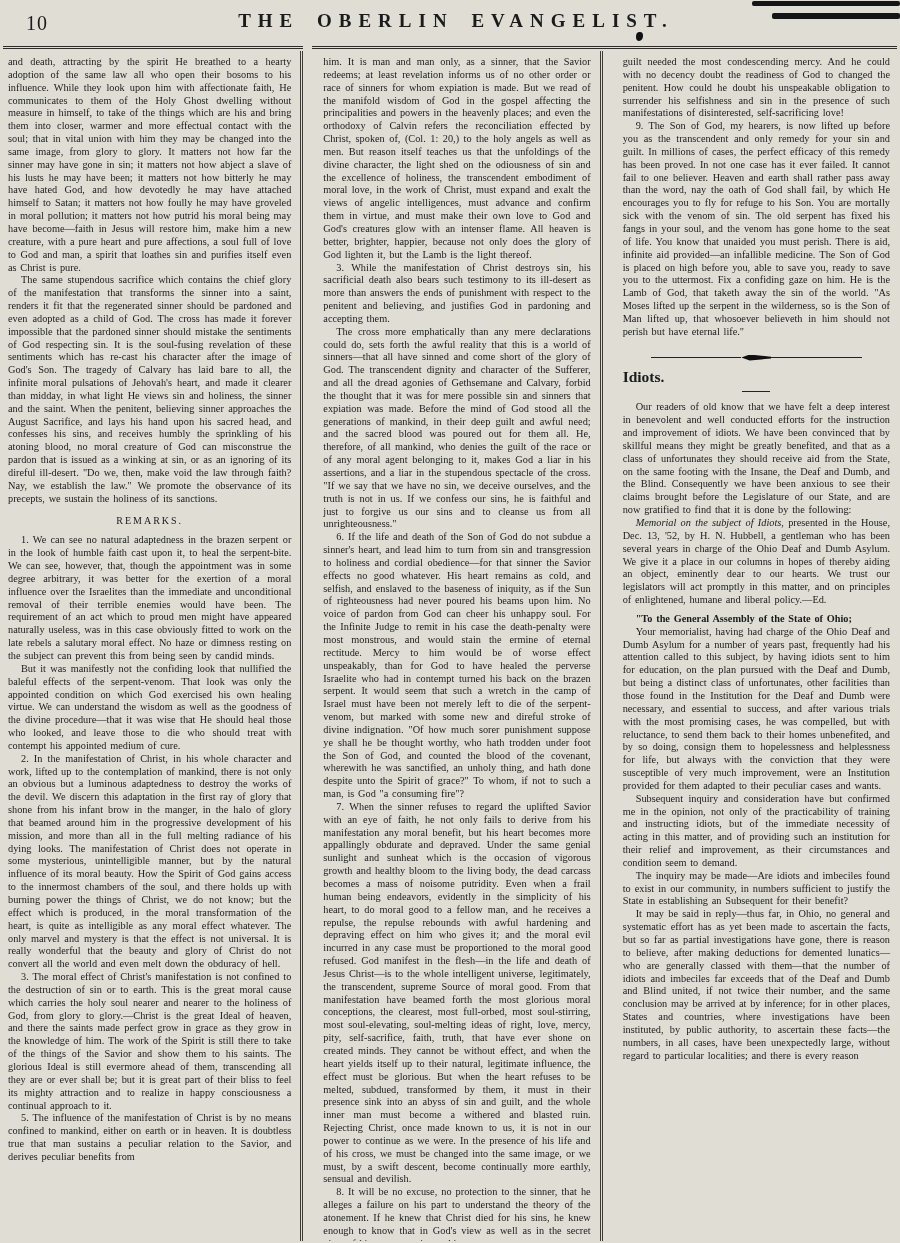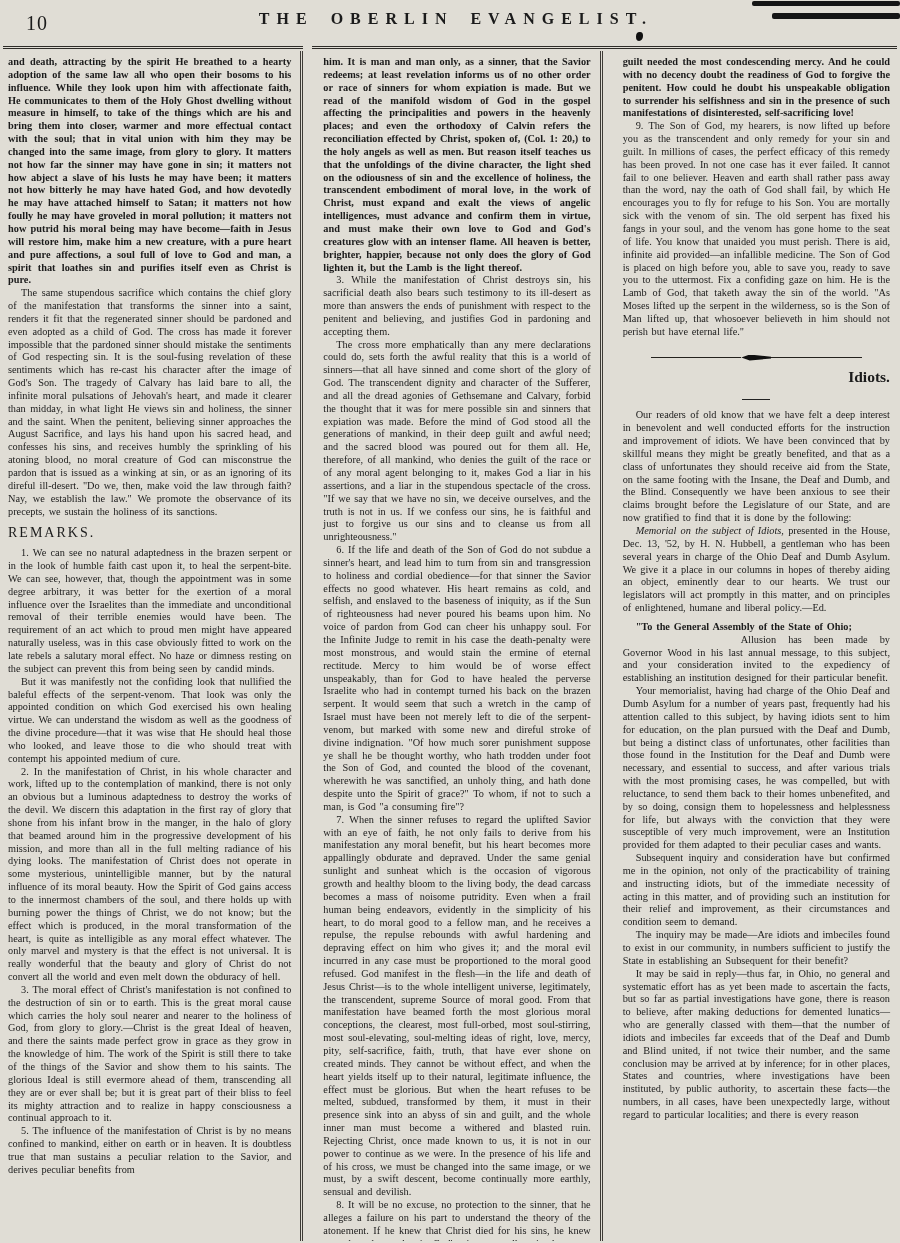--- a/index.html
+++ b/index.html
@@ -19,64 +19,64 @@
   #ink-speck { top: 32px; left: 636px; width: 7px; height: 9px; border-radius: 50% 40% 55% 45%; background:#111; }
 
   .page-header { position: relative; height: 46px; }
   #page-number {
     position: absolute; left: 26px; top: 12px;
     font-size: 20px; letter-spacing: 1px;
   }
   #masthead {
     position: absolute; left: 12px; right: 0; top: 10px;
     text-align: center;
-    font-size: 16px; font-weight: bold; letter-spacing: 7px;
+    font-size: 19px; font-weight: bold; letter-spacing: 7px;
     word-spacing: 6px;
   }
   .header-rules { display: flex; padding: 0 3px; gap: 9px; height: 5px; }
   .rule-seg { border-top: 3px double #2e2c28; }
   #header-rule-left  { width: 300px; }
   #header-rule-right { flex: 1; }
 
   .columns { display: flex; align-items: stretch; height: 1190px; padding: 0 1px; }
   .col {
     width: 33.333%;
     padding: 5px 9px 0 7px;
     text-align: justify;
     font-size: 10.3px;
     line-height: 12.85px;
     word-spacing: 1.2px;
     overflow: hidden;
   }
   .col + .col { border-left: 3px double #3d3a35; padding-left: 20px; }
 
   .para { margin: 0; text-indent: 13px; }
-  .para.cont { text-indent: 0; font-weight: bold; }
+  .para.cont { text-indent: 0; }
   .para.deep { text-indent: 118px; }
   .para.bold { font-weight: bold; margin-top: 6px; }
   .para i { font-style: italic; }
 
   .subhead {
-    text-align: left; text-indent: 0;
-    font-size: 14px; letter-spacing: 2px;
+    text-align: center; text-indent: 0;
+    font-size: 10px; letter-spacing: 2px;
     margin: 9px 0 7px;
   }
   .divider {
     display: flex; align-items: center;
     margin: 16px 28px 8px;
   }
   .divider .line { flex: 1; height: 1px; background: #24221e; }
   .divider .ornament {
     width: 30px; height: 6px; background: #111;
     clip-path: polygon(0 50%, 28% 0, 100% 35%, 100% 65%, 28% 100%);
   }
   .article-title {
-    text-align: right; text-indent: 0;
+    text-align: left; text-indent: 0;
     font-weight: bold; font-size: 15.5px;
-    margin: 10px 0 16px;
+    margin: 10px 0 8px;
   }
   .title-rule {
     width: 28px; border-top: 1px solid #222;
     margin: 0 auto 9px;
   }
 </style>
 </head>
 <body>
 
 <div class="artifact" id="artifact-bar1"></div>
@@ -106,31 +106,30 @@
     </div>
   <div class="col">
       <p class="para cont">him. It is man and man only, as a sinner, that the Savior redeems; at least revelation informs us of no other order or race of sinners for whom expiation is made. But we read of the manifold wisdom of God in the gospel affecting the principalities and powers in the heavenly places; and even the orthodoxy of Calvin refers the reconciliation effected by Christ, spoken of, (Col. 1: 20,) to the holy angels as well as men. But reason itself teaches us that the unfoldings of the divine character, the light shed on the odiousness of sin and the excellence of holiness, the transcendent embodiment of moral love, in the work of Christ, must expand and exalt the views of angelic intelligences, must advance and confirm them in virtue, and must make their own love to God and God's creatures glow with an intenser flame. All heaven is better, brighter, happier, because not only does the glory of God lighten it, but the Lamb is the light thereof.</p>
       <p class="para">3. While the manifestation of Christ destroys sin, his sacrificial death also bears such testimony to its ill-desert as more than answers the ends of punishment with respect to the penitent and believing, and justifies God in pardoning and accepting them.</p>
       <p class="para">The cross more emphatically than any mere declarations could do, sets forth the awful reality that this is a world of sinners—that all have sinned and come short of the glory of God. The transcendent dignity and character of the Sufferer, and all the dread agonies of Gethsemane and Calvary, forbid the thought that it was for mere possible sin and sinners that expiation was made. Before the mind of God stood all the generations of mankind, in their deep guilt and awful need; and the sacred blood was poured out for them all. He, therefore, of all mankind, who denies the guilt of the race or of any moral agent belonging to it, makes God a liar in his assertions, and a liar in the stupendous spectacle of the cross. "If we say that we have no sin, we deceive ourselves, and the truth is not in us. If we confess our sins, he is faithful and just to forgive us our sins and to cleanse us from all unrighteousness."</p>
       <p class="para">6. If the life and death of the Son of God do not subdue a sinner's heart, and lead him to turn from sin and transgression to holiness and cordial obedience—for that sinner the Savior effects no good whatever. His heart remains as cold, and selfish, and enslaved to the baseness of iniquity, as if the Sun of righteousness had never poured his beams upon him. No voice of pardon from God can cheer his unhappy soul. For the Infinite Judge to remit in his case the death-penalty were most monstrous, and would stain the ermine of eternal rectitude. Mercy to him would be of worse effect unspeakably, than for God to have healed the perverse Israelite who had in contempt turned his back on the brazen serpent. It would seem that such a wretch in the camp of Israel must have been not merely left to die of the serpent-venom, but marked with some new and direful stroke of divine indignation. "Of how much sorer punishment suppose ye shall he be thought worthy, who hath trodden under foot the Son of God, and counted the blood of the covenant, wherewith he was sanctified, an unholy thing, and hath done despite unto the Spirit of grace?" To whom, if not to such a man, is God "a consuming fire"?</p>
       <p class="para">7. When the sinner refuses to regard the uplifted Savior with an eye of faith, he not only fails to derive from his manifestation any moral benefit, but his heart becomes more appallingly obdurate and depraved. Under the same genial sunlight and sunheat which is the occasion of vigorous growth and healthy bloom to the living body, the dead carcass becomes a mass of noisome putridity. Even when a frail human being endeavors, evidently in the simplicity of his heart, to do moral good to a fellow man, and he receives a repulse, the repulse rebounds with awful hardening and depraving effect on him who gives it; and the moral evil incurred in any case must be proportioned to the moral good refused. God manifest in the flesh—in the life and death of Jesus Christ—is to the whole intelligent universe, legitimately, the transcendent, supreme Source of moral good. From that manifestation have beamed forth the most glorious moral conceptions, the clearest, most full-orbed, most soul-stirring, most soul-elevating, soul-melting ideas of right, love, mercy, pity, self-sacrifice, faith, truth, that have ever shone on created minds. They cannot be without effect, and when the heart yields itself up to their natural, legitimate influence, the effect must be glorious. But when the heart refuses to be melted, subdued, transformed by them, it must in their presence sink into an abyss of sin and guilt, and the whole inner man must become a withered and blasted ruin. Rejecting Christ, once made known to us, it is not in our power to continue as we were. In the presence of his life and of his cross, we must be changed into the same image, or we must, by a swift descent, become continually more earthly, sensual and devilish.</p>
       <p class="para">8. It will be no excuse, no protection to the sinner, that he alleges a failure on his part to understand the theory of the atonement. If he knew that Christ died for his sins, he knew enough to know that in God's view as well as in the secret view of his own conscience, his</p>
     </div>
   <div class="col">
-      <p class="para cont">guilt needed the most condescending mercy. And he could with no decency doubt the readiness of God to forgive the penitent. How could he doubt his unspeakable obligation to surrender his selfishness and sin in the presence of such manifestations of disinterested, self-sacrificing love!</p>
+      <p class="para cont">guilt needed the most condescending mercy. And he could with no decency doubt the readiness of God to changed the penitent. How could he doubt his unspeakable obligation to surrender his selfishness and sin in the presence of such manifestations of disinterested, self-sacrificing love!</p>
       <p class="para">9. The Son of God, my hearers, is now lifted up before you as the transcendent and only remedy for your sin and guilt. In millions of cases, the perfect efficacy of this remedy has been proved. In not one case has it ever failed. It cannot fail to one believer. Heaven and earth shall rather pass away than the word, nay the oath of God shall fail, by which He encourages you to fly for refuge to his Son. You are mortally sick with the venom of sin. The old serpent has fixed his fangs in your soul, and the venom has gone home to the seat of life. You know that unaided you must perish. There is aid, infinite aid provided—an infallible medicine. The Son of God is placed on high before you, able to save you, ready to save you to the uttermost. Fix a confiding gaze on him. He is the Lamb of God, that taketh away the sin of the world. "As Moses lifted up the serpent in the wilderness, so is the Son of Man lifted up, that whosoever believeth in him should not perish but have eternal life."</p>
       <div class="divider">
         <span class="line"></span>
         <span class="ornament"></span>
         <span class="line"></span>
       </div>
       <div class="article-title">Idiots.</div>
       <div class="title-rule"></div>
       <p class="para">Our readers of old know that we have felt a deep interest in benevolent and well conducted efforts for the instruction and improvement of idiots. We have been convinced that by skillful means they might be greatly benefited, and that as a class of unfortunates they should receive aid from the State, on the same footing with the Insane, the Deaf and Dumb, and the Blind. Consequently we have been anxious to see their claims brought before the Legislature of our State, and are now gratified to find that it is done by the following:</p>
       <p class="para"><i>Memorial on the subject of Idiots,</i> presented in the House, Dec. 13, '52, by H. N. Hubbell, a gentleman who has been several years in charge of the Ohio Deaf and Dumb Asylum. We give it a place in our columns in hopes of thereby aiding an object, eminently dear to our hearts. We trust our legislators will act promptly in this matter, and on principles of enlightened, humane and liberal policy.—Ed.</p>
       <p class="para bold">"To the General Assembly of the State of Ohio;</p>
-      <p class="para deep">Allusion has been made by Governor Wood in his last annual message, to this subject, and your consideration invited to the expediency of establishing an institution designed for their particular benefit.</p>
       <p class="para">Your memorialist, having had charge of the Ohio Deaf and Dumb Asylum for a number of years past, frequently had his attention called to this subject, by having idiots sent to him for education, on the plan pursued with the Deaf and Dumb, but being a distinct class of unfortunates, other facilities than those found in the Institution for the Deaf and Dumb were necessary, and essential to success, and after various trials with the most promising cases, he was compelled, but with reluctance, to send them back to their homes unbenefited, and by so doing, consign them to hopelessness and helplessness for life, but always with the conviction that they were susceptible of very much improvement, were an Institution provided for them adapted to their peculiar cases and wants.</p>
       <p class="para">Subsequent inquiry and consideration have but confirmed me in the opinion, not only of the practicability of training and instructing idiots, but of the immediate necessity of acting in this matter, and of providing such an institution for their relief and improvement, as their circumstances and condition seem to demand.</p>
       <p class="para">The inquiry may be made—Are idiots and imbeciles found to exist in our community, in numbers sufficient to justify the State in establishing an Subsequent for their benefit?</p>
       <p class="para">It may be said in reply—thus far, in Ohio, no general and systematic effort has as yet been made to ascertain the facts, but so far as partial investigations have gone, there is reason to believe, after making deductions for demented lunatics—who are generally classed with them—that the number of idiots and imbeciles far exceeds that of the Deaf and Dumb and Blind united, if not twice their number, and the same conclusion may be arrived at by inference; for in other places, States and countries, where investigations have been instituted, by public authority, to ascertain these facts—the numbers, in all cases, have been unexpectedly large, without regard to particular localities; and there is every reason</p>
     </div>
 </div>
 
 </body></html>

